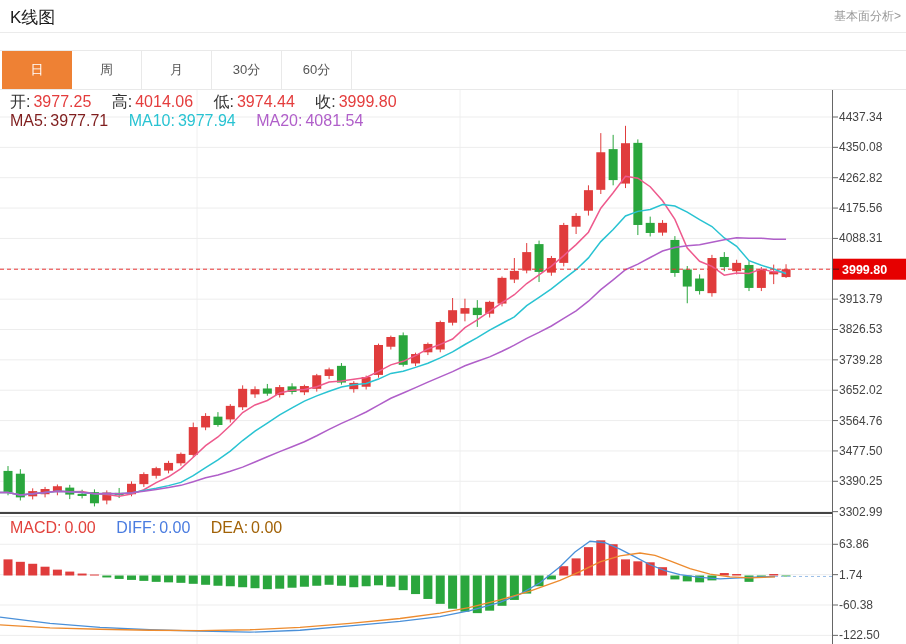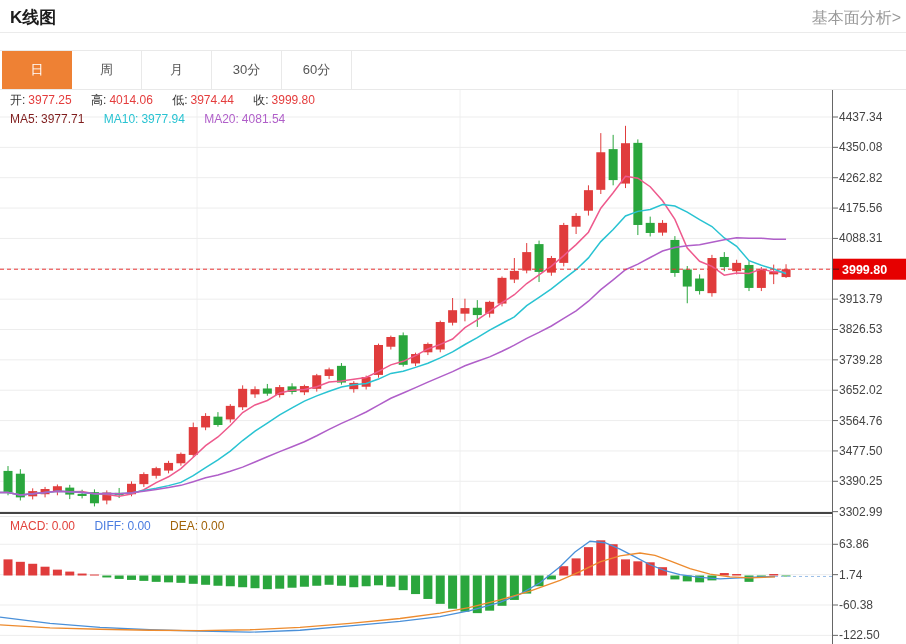--- a/index.html
+++ b/index.html
@@ -1,30 +1,30 @@
 <!DOCTYPE html>
 <html><head>
 <meta charset="utf-8">
 <style>
   html,body{margin:0;padding:0}
   body{width:906px;height:644px;position:relative;background:#fff;overflow:hidden;
        font-family:"Liberation Sans","DejaVu Sans",sans-serif;}
   
   .hdr{position:absolute;left:0;top:0;width:906px;height:32px;border-bottom:1px solid #ebebeb;background:#fff}
-  .hdr .ttl{position:absolute;left:10px;top:6px;font-size:17px;font-weight:bold;color:#1c1c1c}
-  .hdr .lnk{position:absolute;right:5px;top:8px;font-size:16px;color:#999;cursor:pointer}
+  .hdr .ttl{position:absolute;left:10px;top:6px;font-size:17px;font-weight:normal;color:#1c1c1c}
+  .hdr .lnk{position:absolute;right:5px;top:8px;font-size:12px;color:#999;cursor:pointer}
   
   .tabrow{position:absolute;left:0;top:50px;width:906px;height:38px;border-top:1px solid #e9e9e9;border-bottom:1px solid #e9e9e9;background:#fff}
   .tabs{position:absolute;left:2px;top:0;height:38px;display:flex}
   .tab{width:70px;height:38px;line-height:38px;text-align:center;font-size:13px;color:#555;
        border-right:1px solid #e9e9e9;background:#fff;cursor:pointer;box-sizing:border-box}
   .tab:first-child{border-left:1px solid #e9e9e9}
   .tab.active{background:#ee8134;color:#fff;border-color:#ee8134}
   
-  .row{position:absolute;font-size:12px;white-space:nowrap}
+  .row{position:absolute;font-size:16px;white-space:nowrap}
   .row span{margin-right:3px}
   .gap{display:inline-block;width:10px}
   .lbl{color:#333}
   .v-red{color:#e43d3d}
   .c-ma5{color:#7f1d1d}
   .c-ma10{color:#29c3d2}
   .c-ma20{color:#b05fc9}
   .c-macd{color:#e2423c}
   .c-diff{color:#4a7ce0}
   .c-dea{color:#a16207}

